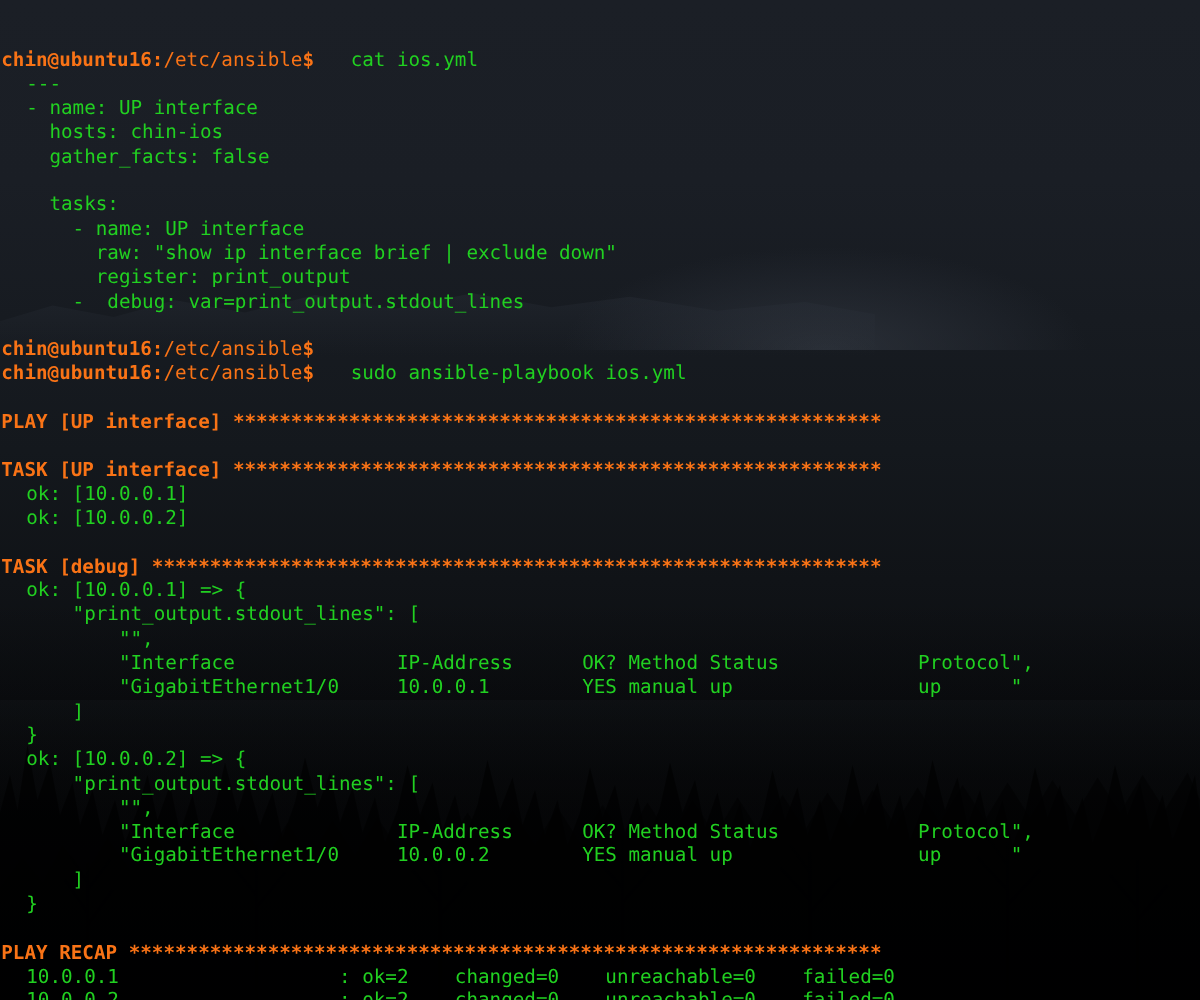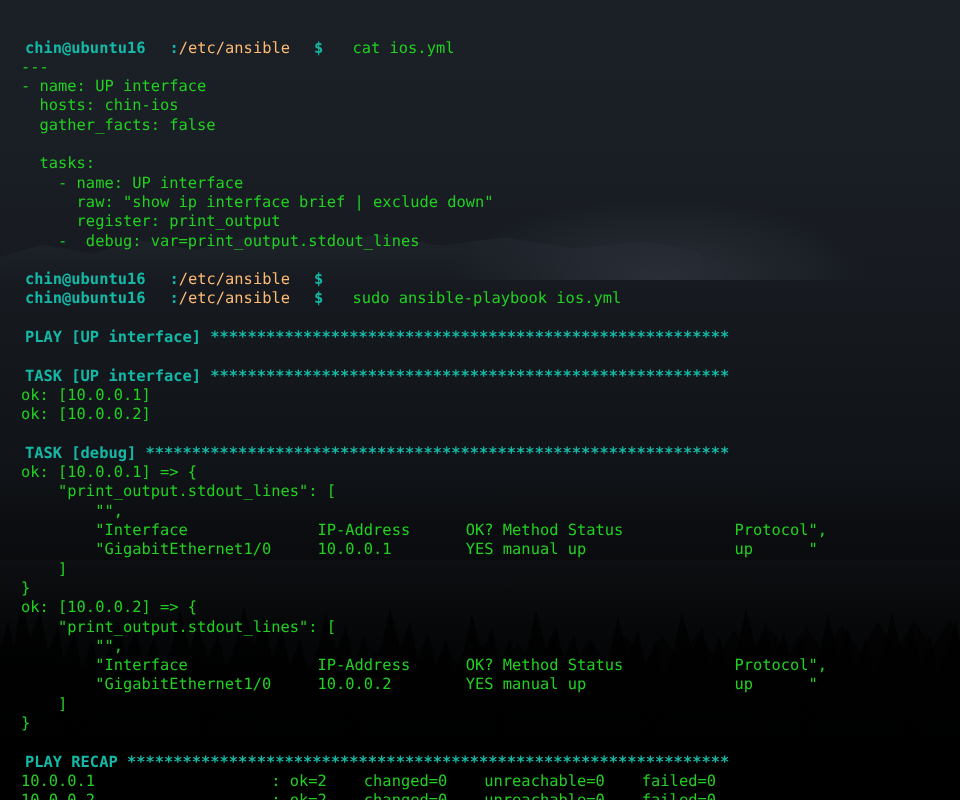--- a/index.html
+++ b/index.html
@@ -79,22 +79,22 @@
   }
   #terminal .line {
     height: 19.3px;
     white-space: pre;
     display: block;
     font-variant-ligatures: none;
   }
 
   
   .c-green      { color: #21d021; margin-left: 20px; }
-  .c-green-b    { color: #14b8a6; font-weight: bold; padding-left: 24px; }
-  .c-path       { color: #fdba74; }
+  .c-green-b    { color: #f97316; font-weight: bold; }
+  .c-path       { color: #f97316; }
 </style>
 </head>
 <body>
 
 <div id="wallpaper">
   <div class="mountain"></div>
   <div class="ridge"></div>
   <div class="fog"></div>
   <div class="treeline"></div>
   <svg class="canopy" viewBox="0 0 960 300" preserveAspectRatio="none" xmlns="http://www.w3.org/2000/svg">

